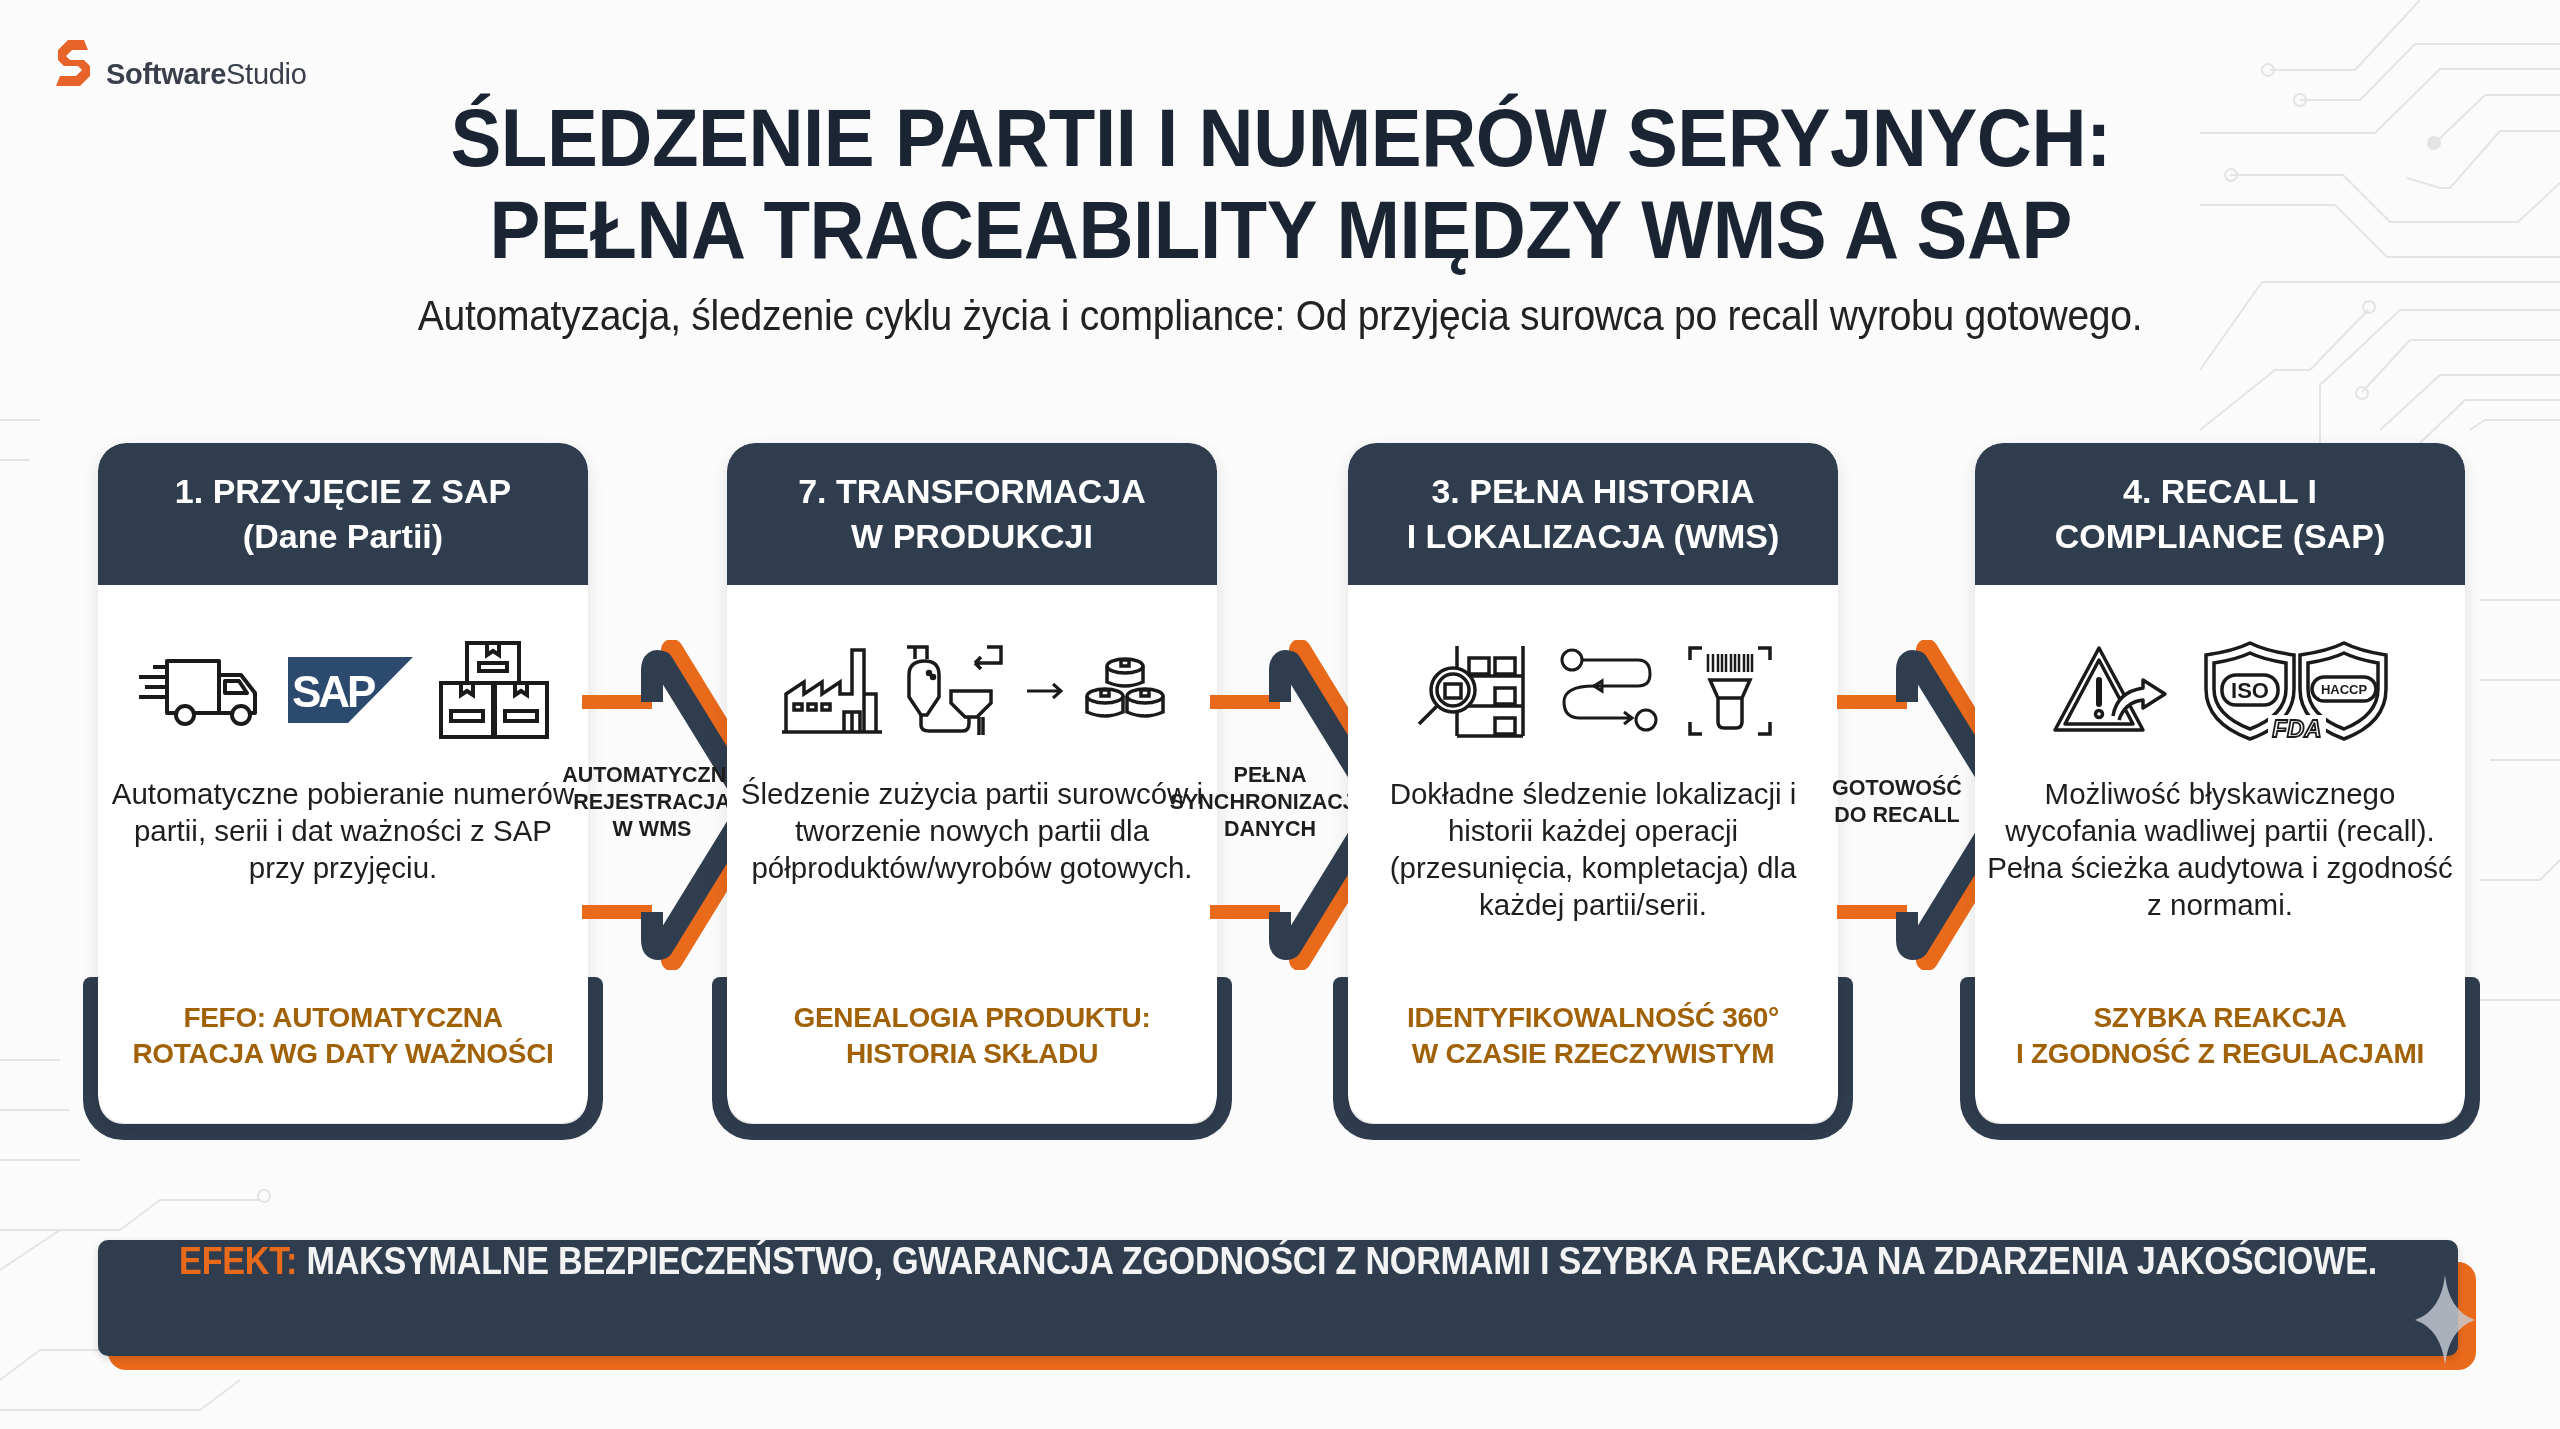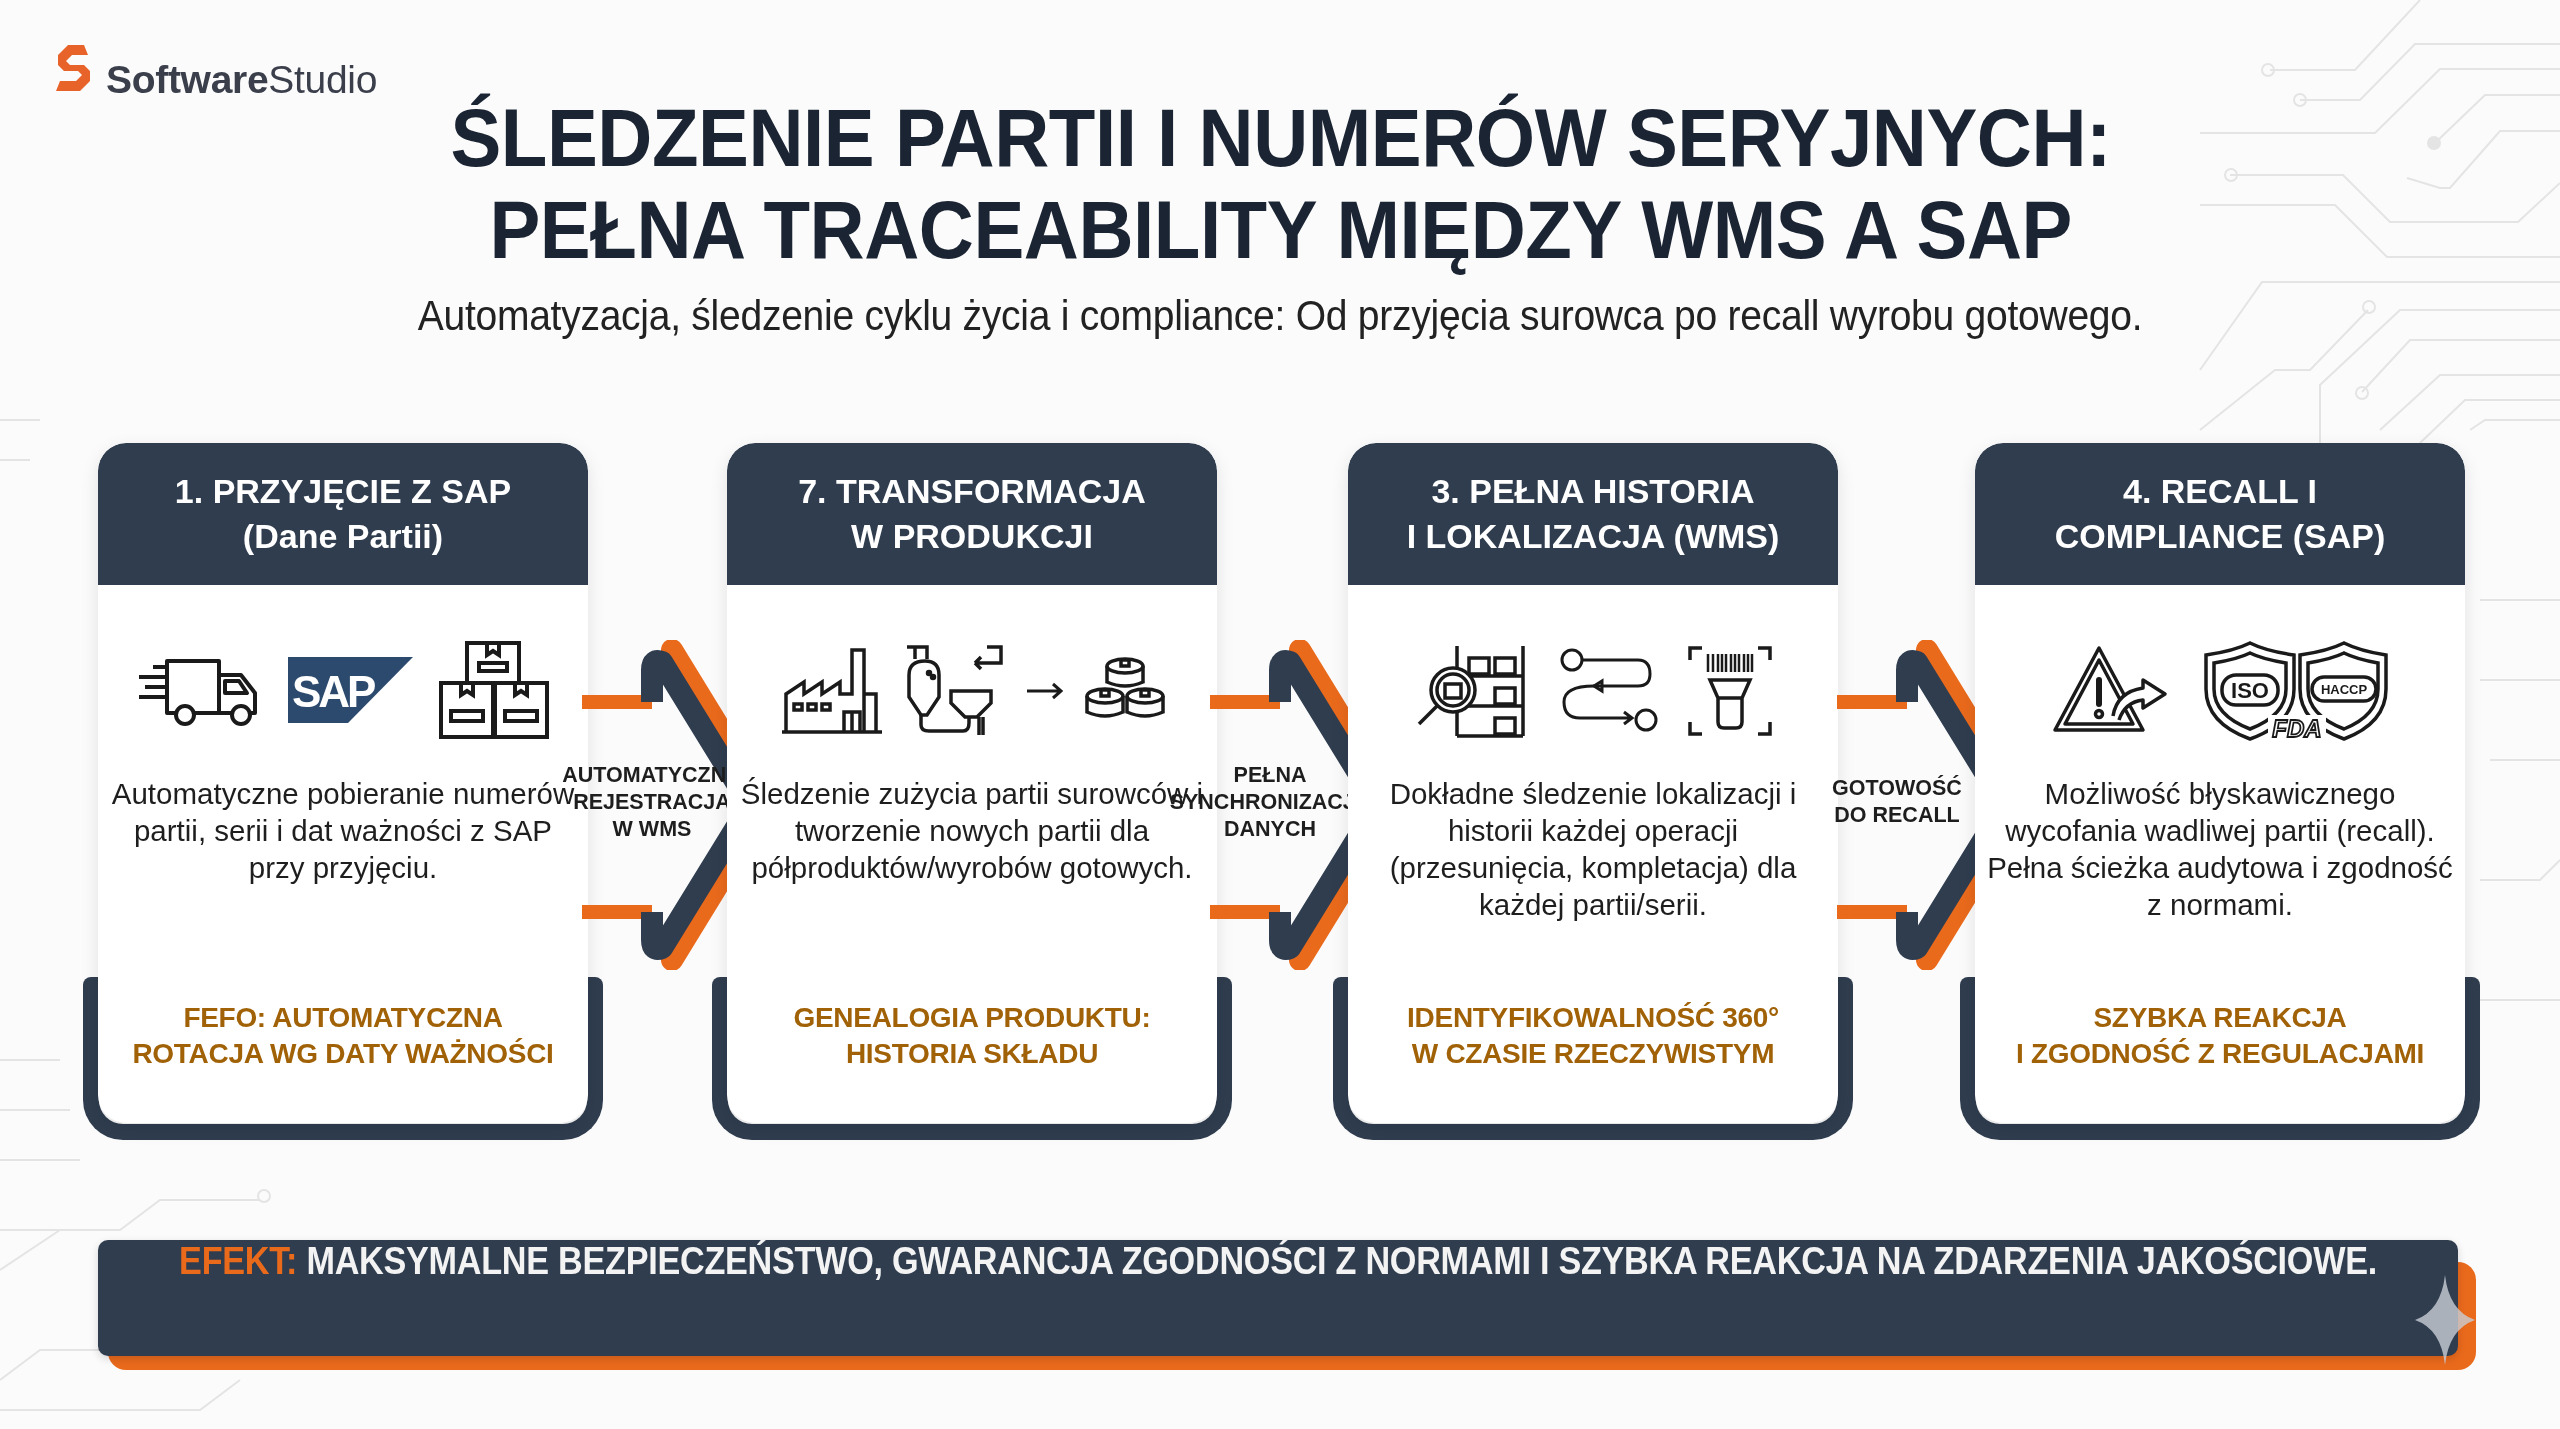--- a/index.html
+++ b/index.html
@@ -6,21 +6,21 @@
   html, body { width: 2560px; height: 1429px; overflow: hidden; }
   body {
     background: #fbfbfb;
     font-family: "Liberation Sans", sans-serif;
     color: #1f2430;
     position: relative;
   }
   .circuit { position: absolute; left: 0; top: 0; width: 2560px; height: 1429px; pointer-events: none; }
   .logo { position: absolute; left: 54px; top: 34px; display: flex; align-items: center; gap: 12px; }
   .logo-mark { width: 40px; height: 50px; }
-  .logo-text { font-size: 39px; color: #3a3f4b; letter-spacing: -0.3px; margin-top: 24px; }
+  .logo-text { font-size: 29px; color: #3a3f4b; letter-spacing: -0.3px; margin-top: 24px; }
   .logo-text b { font-weight: 700; }
   .title {
     position: absolute; left: 0; top: 92px; width: 2560px; text-align: center;
     font-family: "Liberation Sans", sans-serif; font-weight: 700;
     font-size: 82px; line-height: 92px; color: #1b2433; letter-spacing: -0.5px;
     transform: scaleX(0.93); transform-origin: 1290px 0;
   }
   .subtitle {
     position: absolute; left: 0; top: 292px; width: 2560px; text-align: center;
     font-size: 42px; color: #222; letter-spacing: -0.3px;

